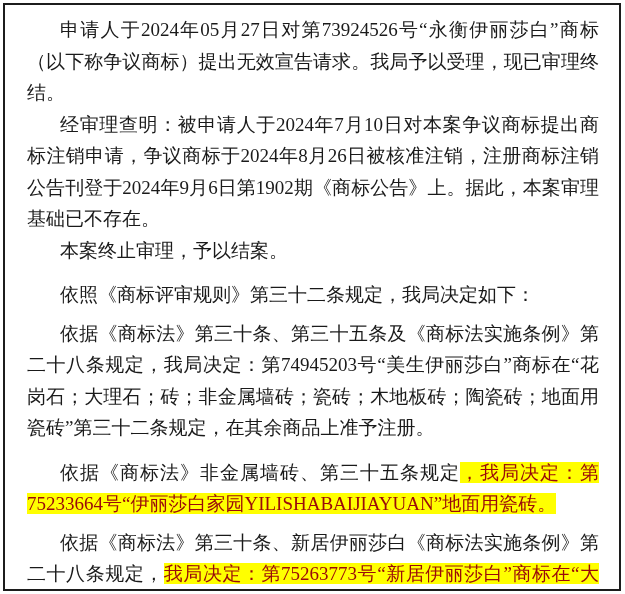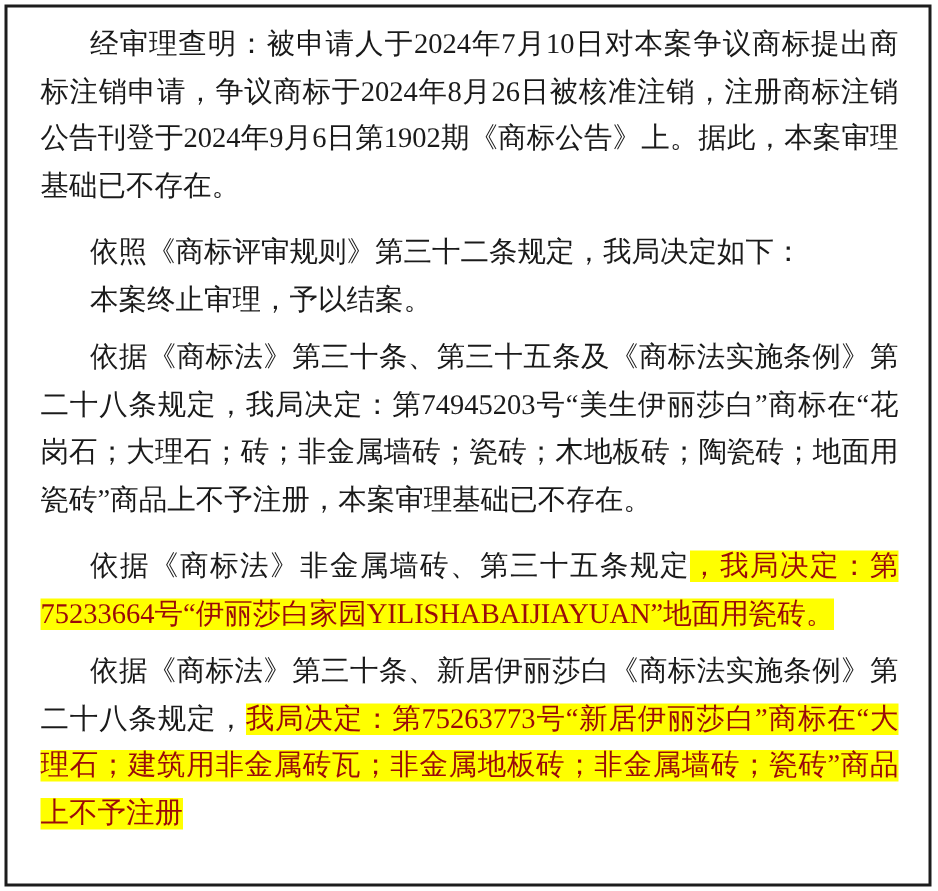--- a/index.html
+++ b/index.html
@@ -44,28 +44,29 @@
     color: var(--hl-fg, #9a0a0a);
   }
 </style>
 </head>
 <body>
 
 <div class="page">
   <div class="frame">
     <div class="doc-body">
 
+      <p class="para"><span>申请人于2024年05月27日对第73924526号“永衡伊丽莎白”商标（以下称争议商标）提出无效宣告请求。我局予以受理，现已审理终结。</span></p>
 
       <p class="para"><span>经审理查明：被申请人于2024年7月10日对本案争议商标提出商标注销申请，争议商标于2024年8月26日被核准注销，注册商标注销公告刊登于2024年9月6日第1902期《商标公告》上。据此，本案审理基础已不存在。</span></p>
 
+      <p class="para"><span>本案终止审理，予以结案。</span></p>
+
       <p class="para gap-md"><span>依照《商标评审规则》第三十二条规定，我局决定如下：</span></p>
 
-      <p class="para"><span>本案终止审理，予以结案。</span></p>
-
-      <p class="para gap-sm"><span>依据《商标法》第三十条、第三十五条及《商标法实施条例》第二十八条规定，我局决定：第74945203号“美生伊丽莎白”商标在“花岗石；大理石；砖；非金属墙砖；瓷砖；木地板砖；陶瓷砖；地面用瓷砖”商品上不予注册，本案审理基础已不存在。</span></p>
+      <p class="para gap-sm"><span>依据《商标法》第三十条、第三十五条及《商标法实施条例》第二十八条规定，我局决定：第74945203号“美生伊丽莎白”商标在“花岗石；大理石；砖；非金属墙砖；瓷砖；木地板砖；陶瓷砖；地面用瓷砖”第三十二条规定，在其余商品上准予注册。</span></p>
 
       <p class="para gap-md"><span>依据《商标法》非金属墙砖、第三十五条规定</span><span class="hl">，我局决定：第75233664号“伊丽莎白家园YILISHABAIJIAYUAN”地面用瓷砖。</span></p>
 
       <p class="para gap-sm"><span>依据《商标法》第三十条、新居伊丽莎白《商标法实施条例》第二十八条规定，</span><span class="hl">我局决定：第75263773号“新居伊丽莎白”商标在“大理石；建筑用非金属砖瓦；非金属地板砖；非金属墙砖；瓷砖”商品上不予注册</span></p>
 
     </div>
   </div>
 </div>
 
 </body></html>

